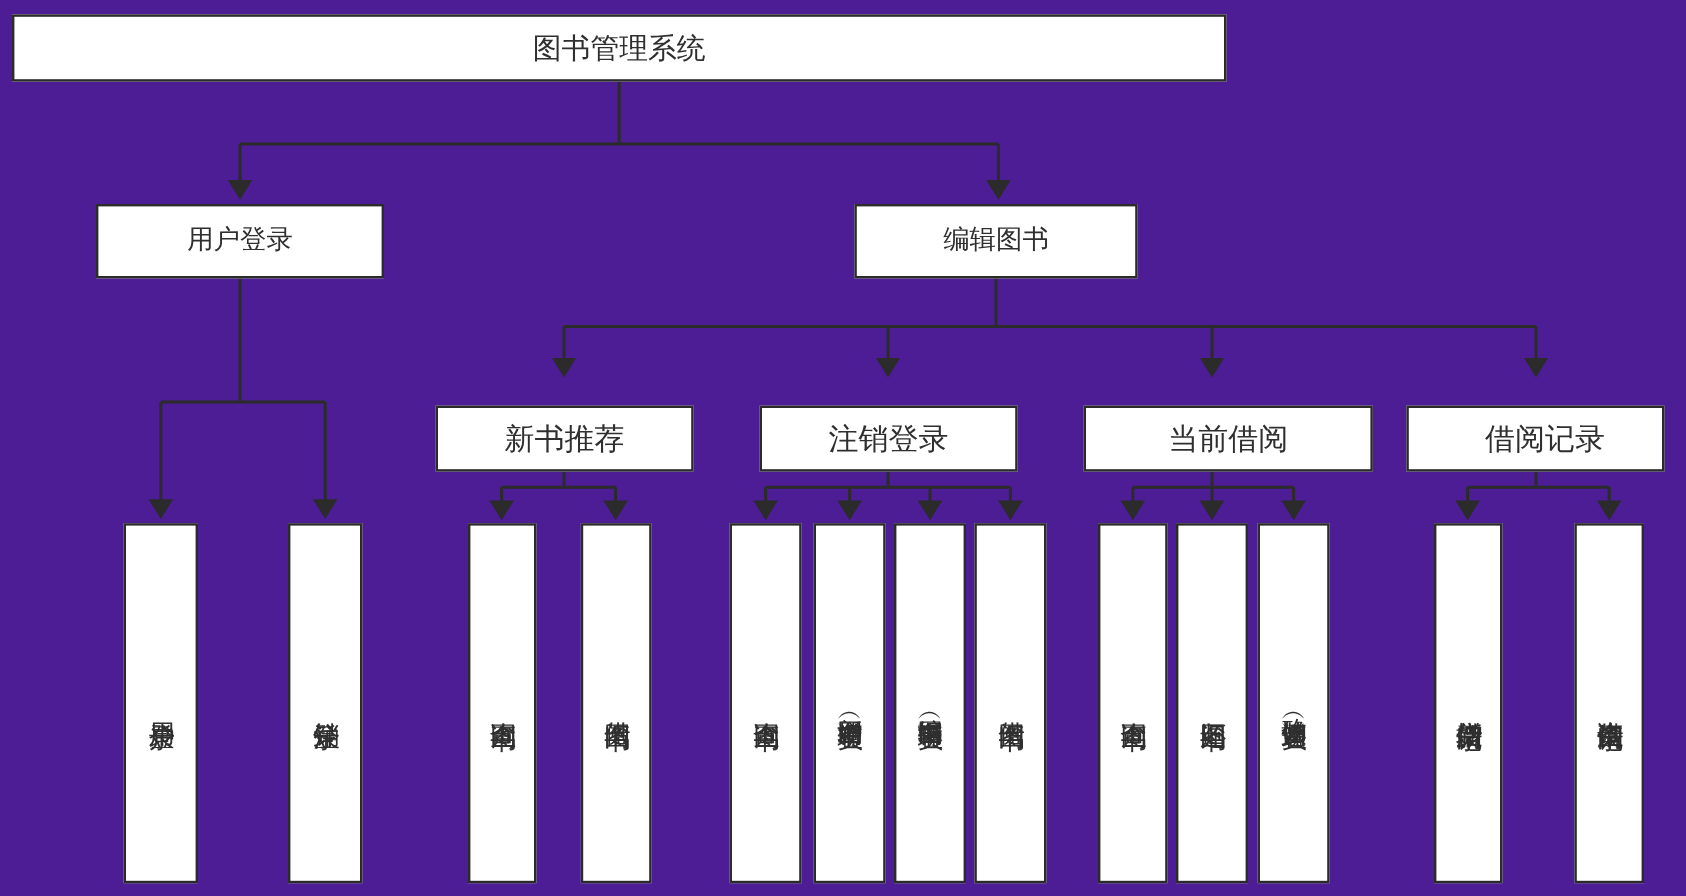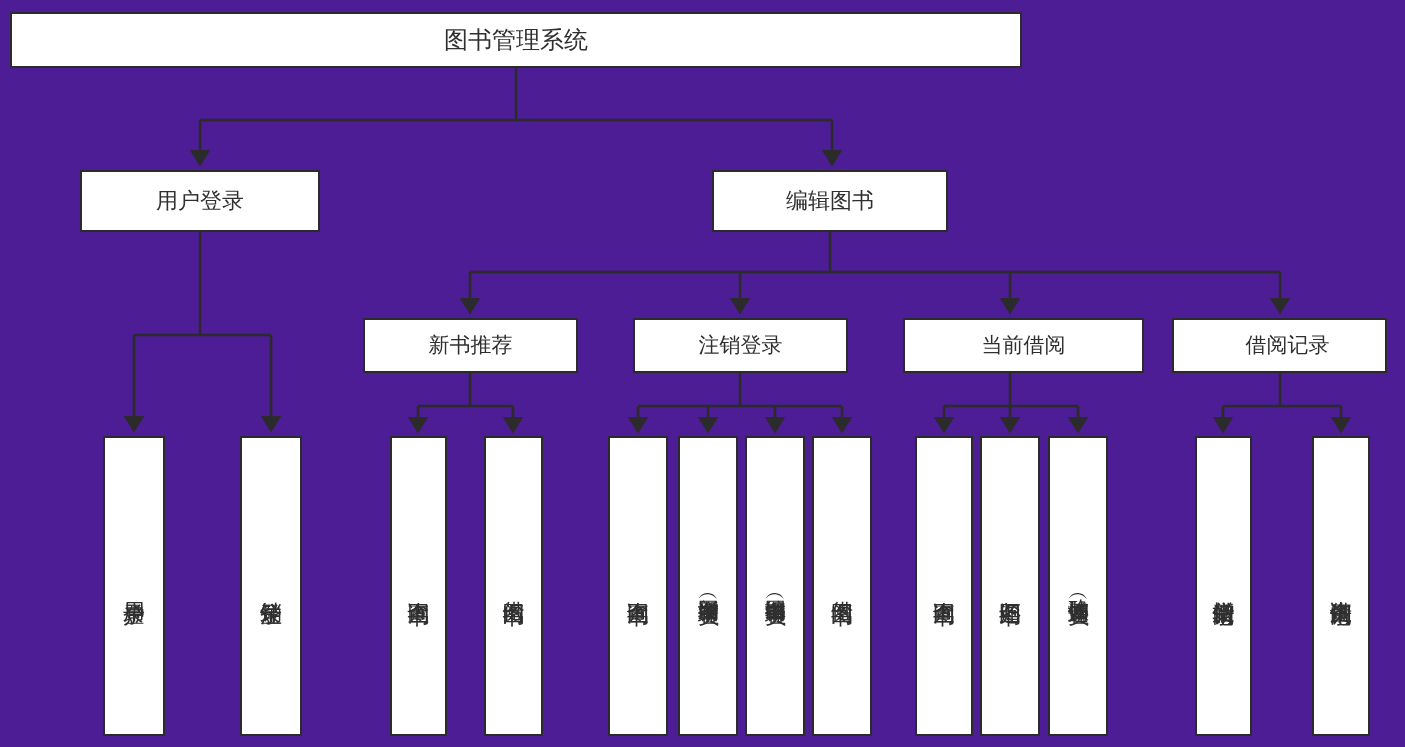--- a/index.html
+++ b/index.html
@@ -38,21 +38,22 @@
     color: #2f2f2f;
     line-height: 1.18;
   }
   .node.root {
     font-size: 24px;
   }
   .node.lvl2 {
     font-size: 22px;
   }
   .node.lvl3 {
-    font-size: 21px;
+    font-size: 25px;
+    margin-top: 20px;
   }
   .node.leaf {
     font-size: 22px;
     writing-mode: vertical-rl;
     text-orientation: upright;
     letter-spacing: 1px;
     padding: 8px 0;
   }
   .node.leaf .txt {
     writing-mode: vertical-rl;

